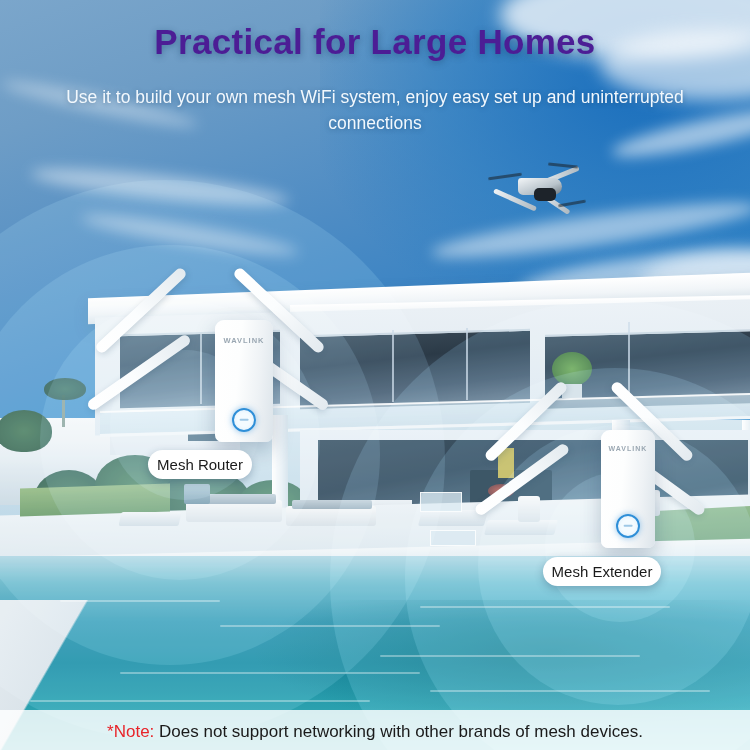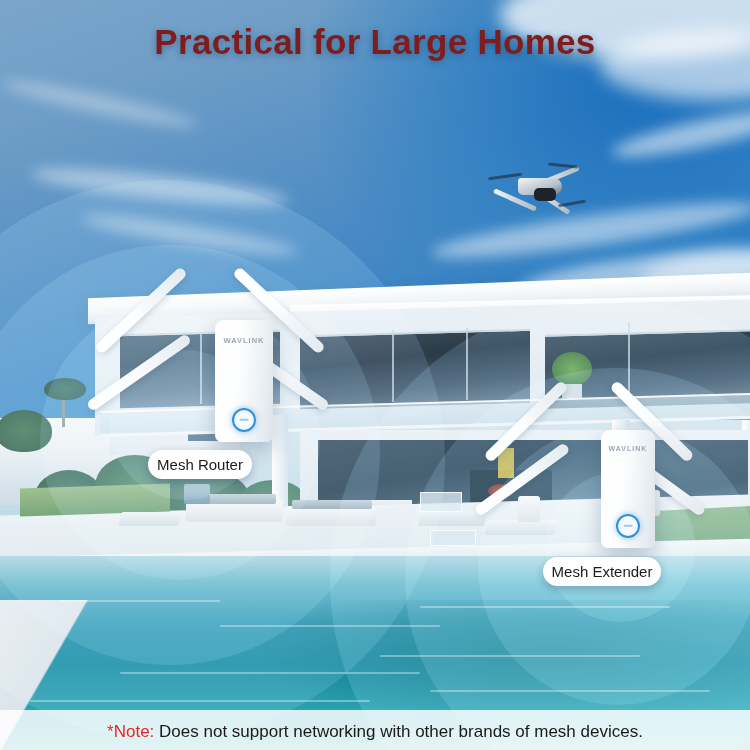--- a/index.html
+++ b/index.html
@@ -178,21 +178,21 @@
   .drone-dark { position:absolute; background:#1d232a; border-radius:3px; }
   .drone-arm {
     position:absolute; background:linear-gradient(90deg,#eef2f5,#aeb9c1);
     border-radius:3px; transform-origin:left center;
   }
   .drone-prop { position:absolute; background:rgba(25,32,40,.55); border-radius:2px; filter:blur(.7px); }
 
   
   .headline {
     position:absolute; left:0; top:22px; width:750px; text-align:center;
-    color:#7f1d1d; font-size:35px; font-weight:700; letter-spacing:.3px;
+    color:#4c1d95; font-size:35px; font-weight:700; letter-spacing:.3px;
     text-shadow:0 2px 7px rgba(20,60,100,.45);
   }
   .subtitle {
     position:absolute; left:60px; top:84px; width:630px; text-align:center;
     color:#f2f8fd; font-size:17.5px; line-height:26px; font-weight:400;
     text-shadow:0 1px 5px rgba(20,60,100,.40);
   }
 
   .pill {
     position:absolute; background:#ffffff; color:#1b1b1b;
@@ -345,18 +345,19 @@
     <div class="dev-body" style="left:84px;top:38px;width:54px;height:118px;">
       <div class="dev-logo" style="top:15px;font-size:7px;">WAVLINK</div>
       <div class="dev-led" style="left:15px;top:84px;width:24px;height:24px;"></div>
     </div>
   </div>
 
   <div class="pill" style="left:543px;top:557px;width:118px;height:29px;">Mesh Extender</div>
   <div class="pill" style="left:148px;top:450px;width:104px;height:29px;">Mesh Router</div>
 
   <div class="headline">Practical for Large Homes</div>
+  <div class="subtitle">Use it to build your own mesh WiFi system, enjoy easy set up and uninterrupted connections</div>
 
   <div class="notebar">
     <span class="note-text"><span class="note-star">*Note:</span><span> Does not support networking with other brands of mesh devices.</span></span>
   </div>
 
 </div>
 
 </body></html>

